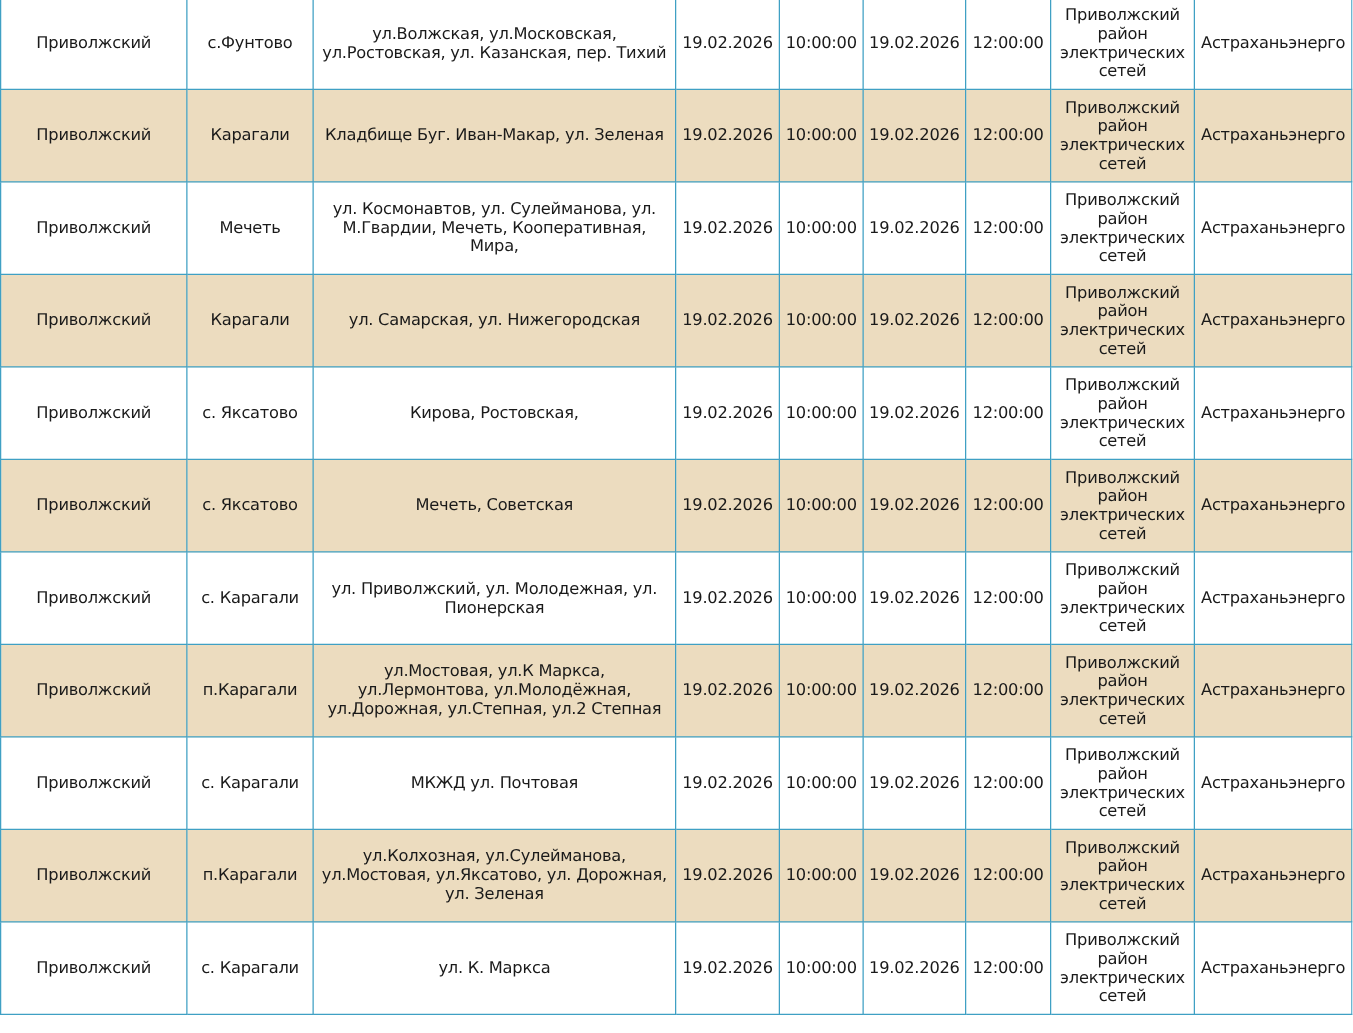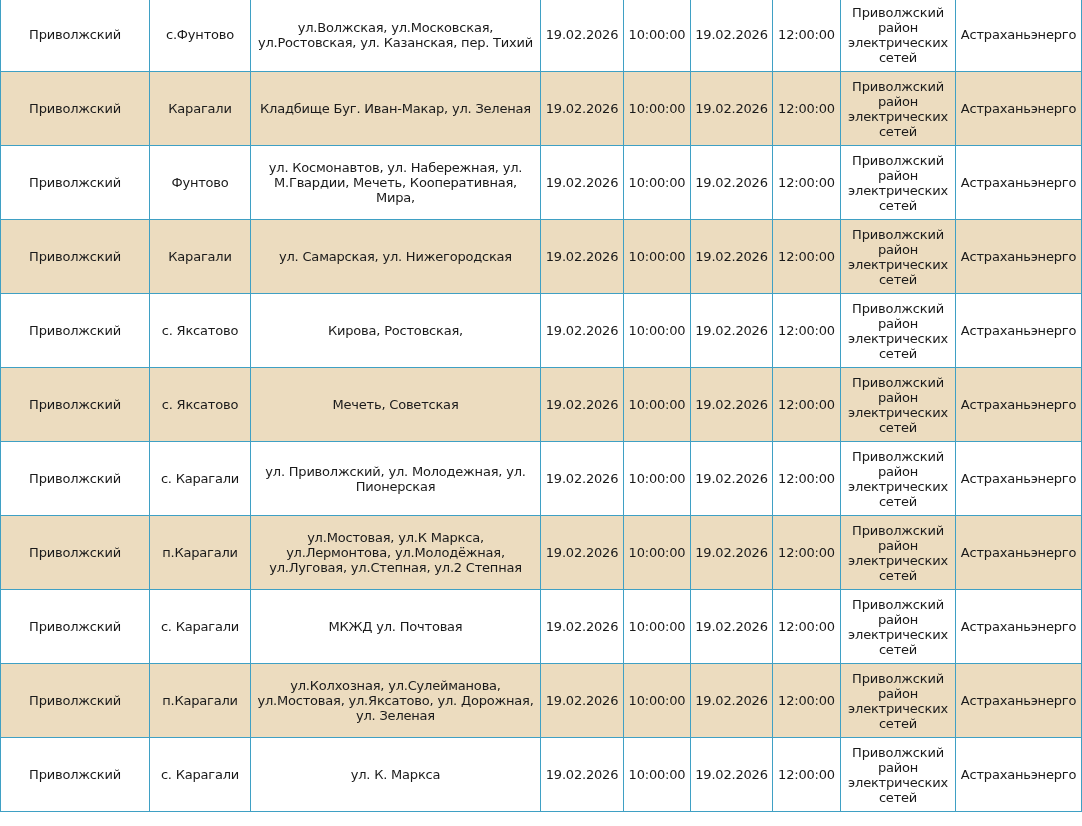--- a/index.html
+++ b/index.html
@@ -63,22 +63,22 @@
     <td>19.02.2026</td>
     <td>10:00:00</td>
     <td>19.02.2026</td>
     <td>12:00:00</td>
     <td class="org">Приволжский район электрических сетей</td>
     <td>Астраханьэнерго</td>
   </tr>
 
   <tr class="plain">
     <td>Приволжский</td>
-    <td>Фунтово</td>
-    <td class="streets">ул. Космонавтов, ул. Набережная, ул. М.Гвардии, Мечеть, Кооперативная, Мира,</td>
+    <td>Мечеть</td>
+    <td class="streets">ул. Космонавтов, ул. Сулейманова, ул. М.Гвардии, Мечеть, Кооперативная, Мира,</td>
     <td>19.02.2026</td>
     <td>10:00:00</td>
     <td>19.02.2026</td>
     <td>12:00:00</td>
     <td class="org">Приволжский район электрических сетей</td>
     <td>Астраханьэнерго</td>
   </tr>
 
   <tr class="alt">
     <td>Приволжский</td>
@@ -124,21 +124,21 @@
     <td>10:00:00</td>
     <td>19.02.2026</td>
     <td>12:00:00</td>
     <td class="org">Приволжский район электрических сетей</td>
     <td>Астраханьэнерго</td>
   </tr>
 
   <tr class="alt">
     <td>Приволжский</td>
     <td>п.Карагали</td>
-    <td class="streets">ул.Мостовая, ул.К Маркса, ул.Лермонтова, ул.Молодёжная, ул.Луговая, ул.Степная, ул.2 Степная</td>
+    <td class="streets">ул.Мостовая, ул.К Маркса, ул.Лермонтова, ул.Молодёжная, ул.Дорожная, ул.Степная, ул.2 Степная</td>
     <td>19.02.2026</td>
     <td>10:00:00</td>
     <td>19.02.2026</td>
     <td>12:00:00</td>
     <td class="org">Приволжский район электрических сетей</td>
     <td>Астраханьэнерго</td>
   </tr>
 
   <tr class="plain">
     <td>Приволжский</td>

